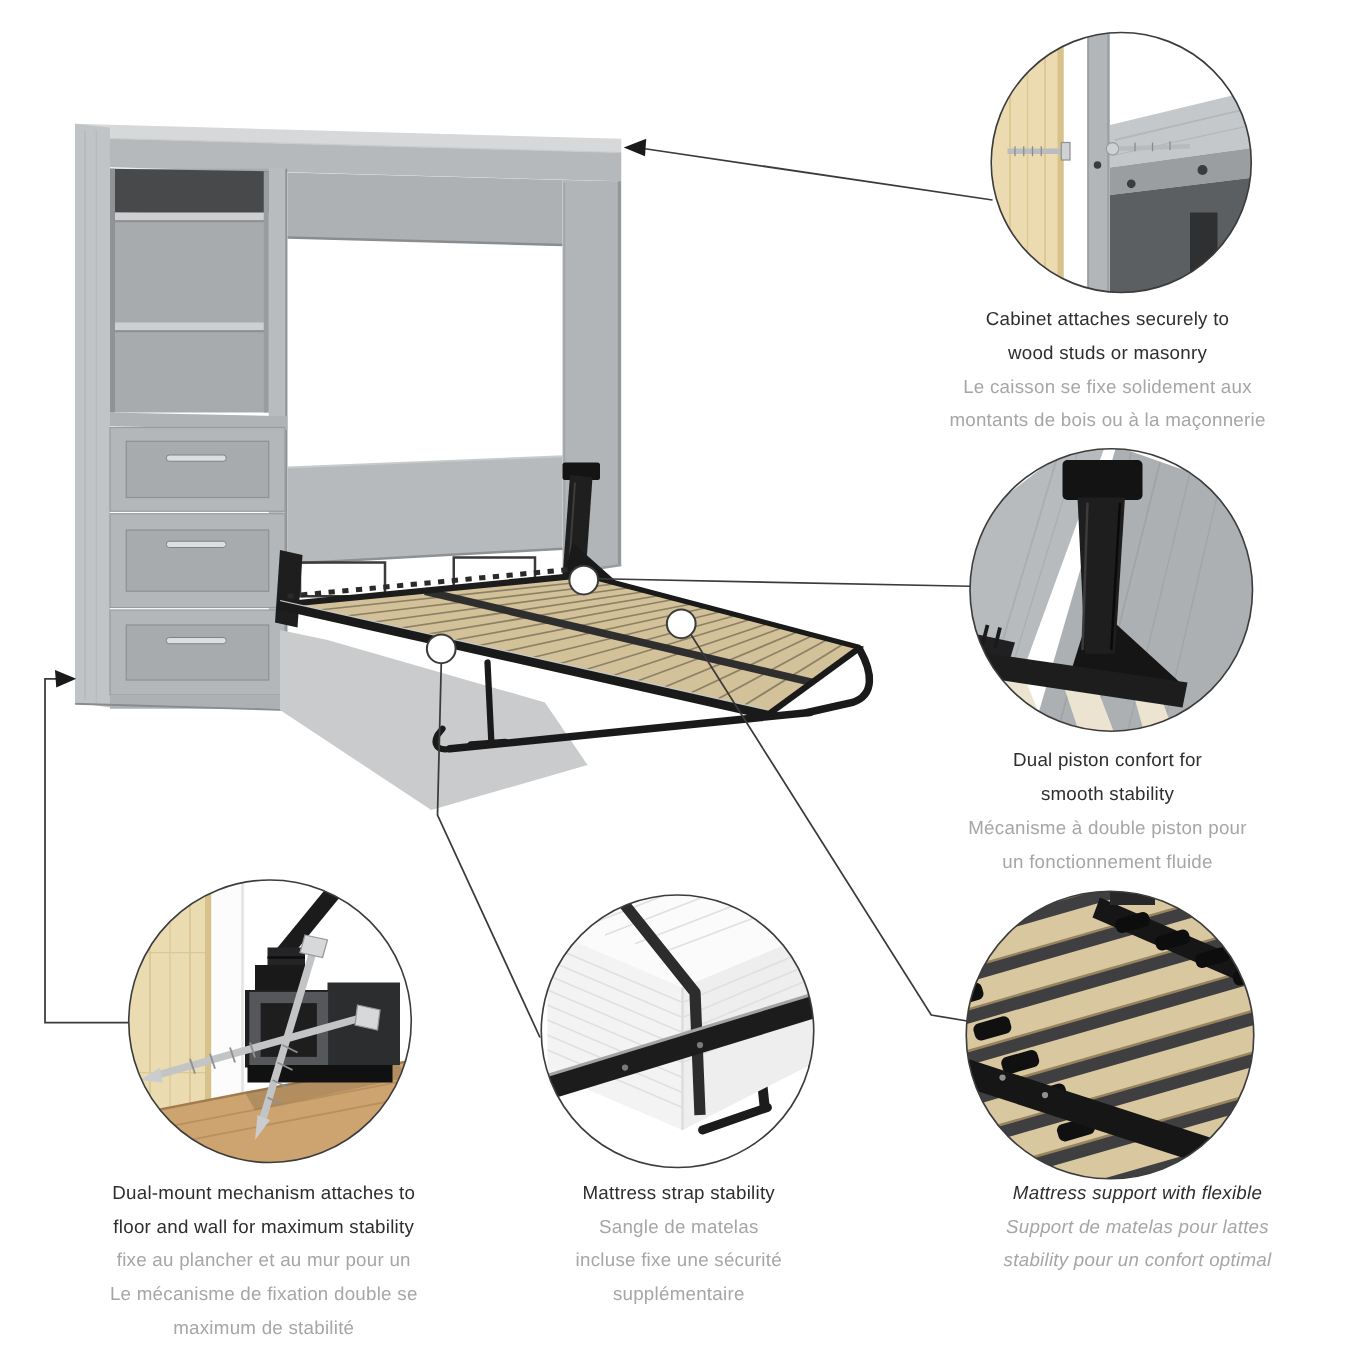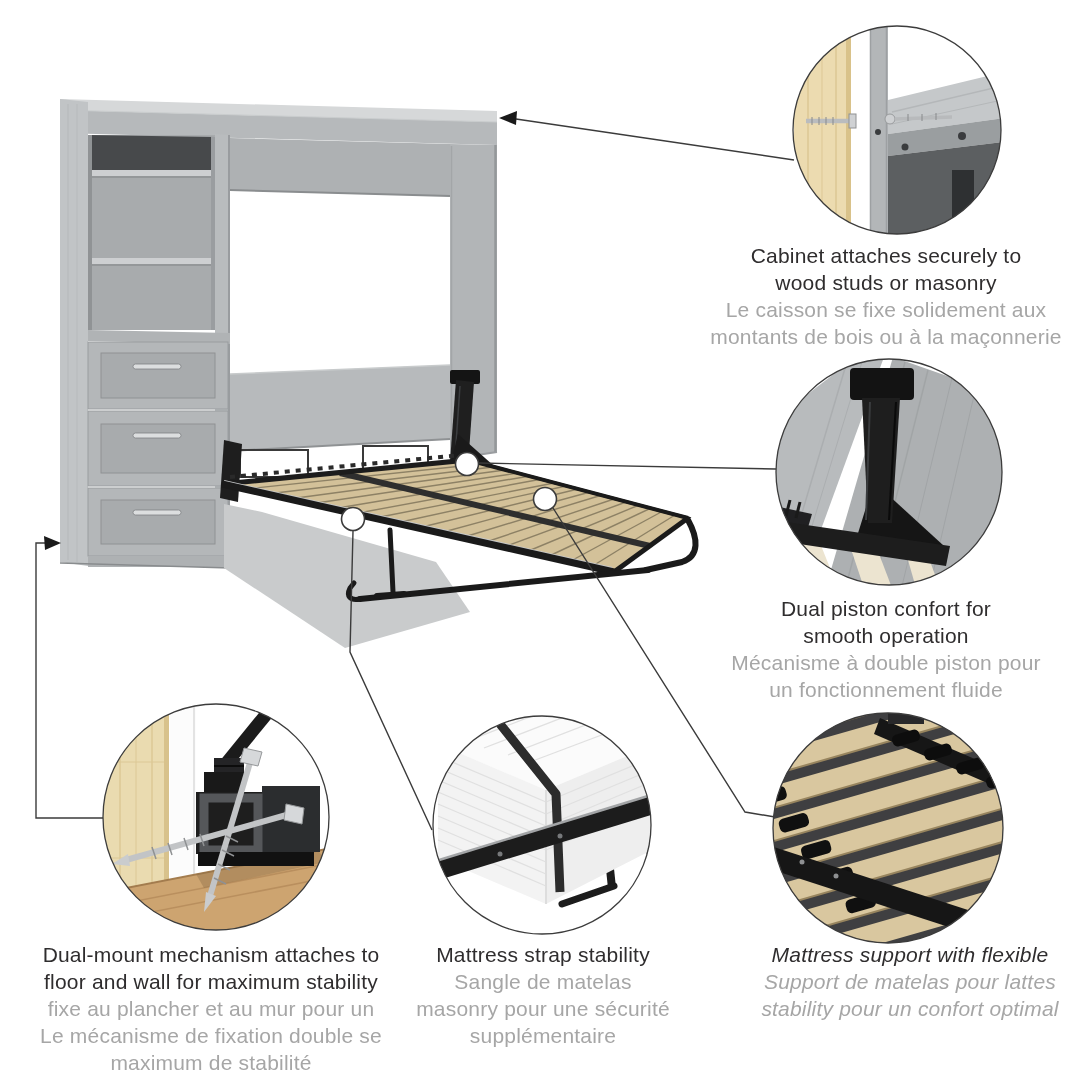--- a/index.html
+++ b/index.html
@@ -1,20 +1,20 @@
 <!DOCTYPE html>
 <html style="--text_en: #2f2d2e; --text_fr: #a6a6a6; --cabinet_gray: #b6b9bb; --cabinet_gray_dark: #9a9da0; --cabinet_gray_light: #d6d8d9; --slat_wood: #d3c199; --stud_wood: #ecdbb0; --floor_wood: #cda470; --metal_black: #1c1c1c; --leader_line: #3b3b3b; --mattress_white: #f4f4f4;"><head>
 <meta charset="utf-8">
 <style>
   html,body{margin:0;padding:0;}
   body{width:1080px;height:1080px;position:relative;background:#ffffff;
        font-family:"Liberation Sans","DejaVu Sans",sans-serif;overflow:hidden;}
   #stage{position:absolute;left:0;top:0;width:1080px;height:1080px;}
   svg{position:absolute;left:0;top:0;}
-  .callout{position:absolute;text-align:center;font-size:21px;line-height:27px;
+  .callout{position:absolute;text-align:center;font-size:15px;line-height:27px;
            letter-spacing:.2px;}
   .callout .ln{display:block;white-space:nowrap;}
   .en{color:var(--text_en,#2f2d2e);}
   .fr{color:var(--text_fr,#a6a6a6);}
   #t-cabinet{left:700px;top:242px;width:372px;}
   #t-piston{left:700px;top:595px;width:372px;}
   #t-mount{left:18px;top:941px;width:386px;}
   #t-strap{left:400px;top:941px;width:286px;}
   #t-slats{left:720px;top:941px;width:380px;font-style:italic;}
 </style>
@@ -375,21 +375,21 @@
     </div>
     <div class="fr">
       <span class="ln">Le caisson se fixe solidement aux</span>
       <span class="ln">montants de bois ou à la maçonnerie</span>
     </div>
   </div>
 
   <div class="callout" id="t-piston">
     <div class="en">
       <span class="ln">Dual piston confort for</span>
-      <span class="ln">smooth operation</span>
+      <span class="ln">smooth stability</span>
     </div>
     <div class="fr">
       <span class="ln">Mécanisme à double piston pour</span>
       <span class="ln">un fonctionnement fluide</span>
     </div>
   </div>
 
   <div class="callout" id="t-mount">
     <div class="en">
       <span class="ln">Dual-mount mechanism attaches to</span>
@@ -401,21 +401,21 @@
       <span class="ln">maximum de stabilité</span>
     </div>
   </div>
 
   <div class="callout" id="t-strap">
     <div class="en">
       <span class="ln">Mattress strap stability</span>
     </div>
     <div class="fr">
       <span class="ln">Sangle de matelas</span>
-      <span class="ln">masonry pour une sécurité</span>
+      <span class="ln">incluse fixe une sécurité</span>
       <span class="ln">supplémentaire</span>
     </div>
   </div>
 
   <div class="callout" id="t-slats">
     <div class="en">
       <span class="ln">Mattress support with flexible</span>
     </div>
     <div class="fr">
       <span class="ln">Support de matelas pour lattes</span>

